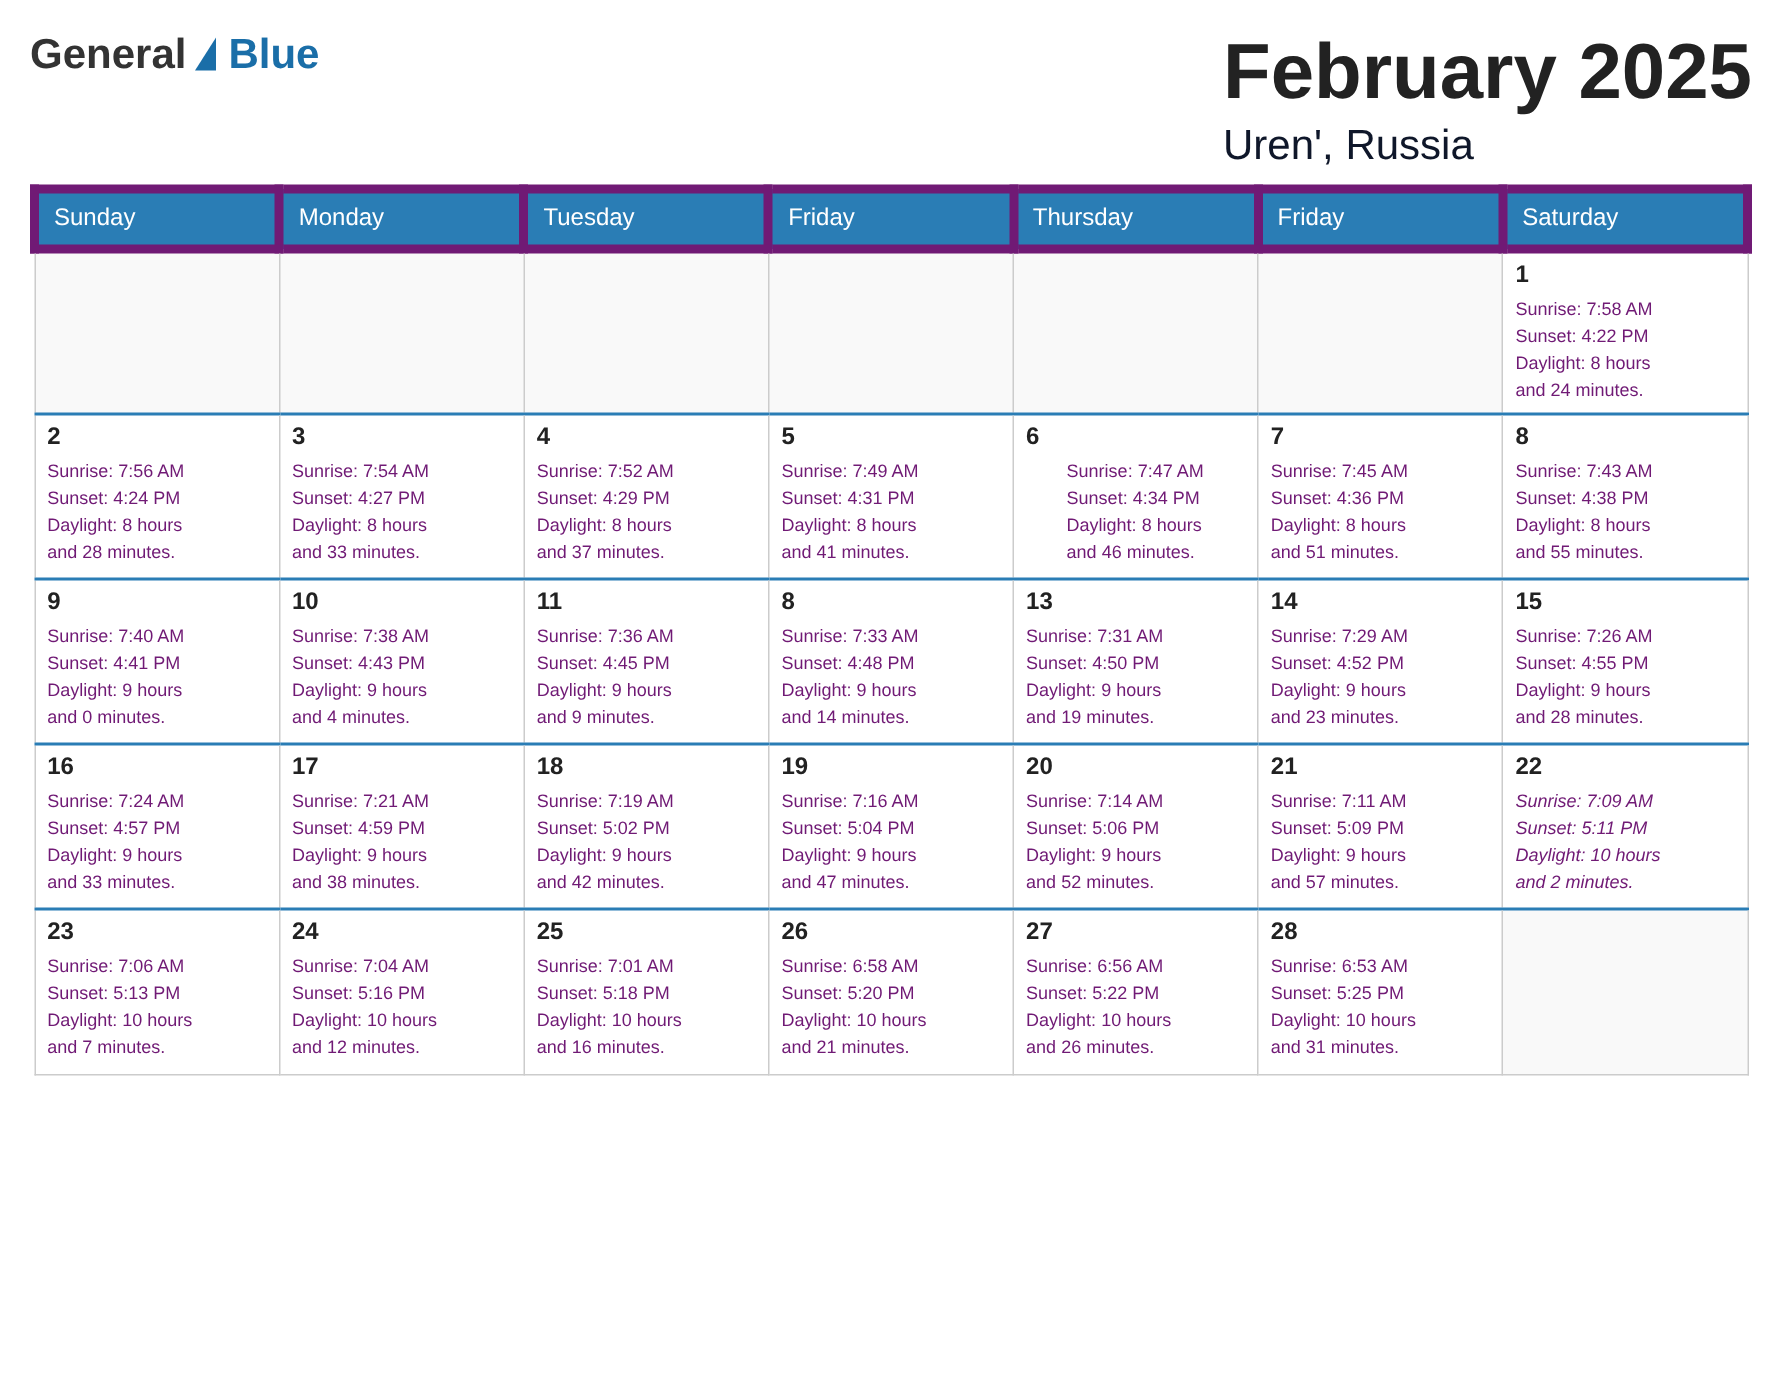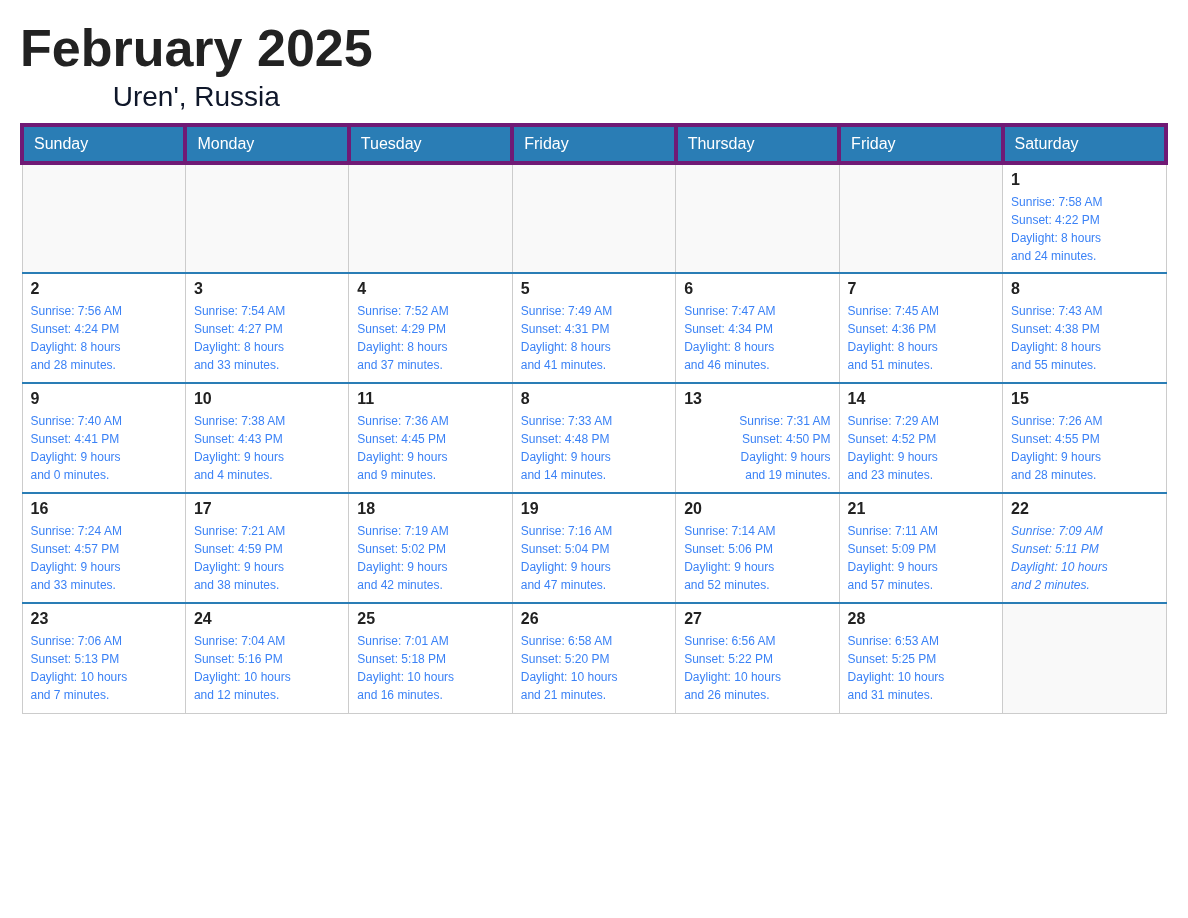--- a/index.html
+++ b/index.html
@@ -35,21 +35,21 @@
       display: inline-block;
       margin-left: 2px;
       vertical-align: middle;
     }
     .logo-blue {
       font-size: 28px;
       font-weight: bold;
       color: #1a6ea8;
     }
     .title-block {
-      text-align: center;
+      text-align: left;
     }
     .calendar-title {
       font-size: 52px;
       font-weight: bold;
       color: #222;
       line-height: 1.1;
     }
     .location {
       font-size: 28px;
       color: #0f172a;
@@ -84,34 +84,40 @@
     }
     .day-number {
       font-size: 16px;
       font-weight: bold;
       color: #222;
       display: block;
       margin-bottom: 4px;
     }
     .day-info {
       font-size: 12px;
-      color: #3b82f6;
+      color: #701a75;
       line-height: 1.5;
     }
     .calendar tr td {
       border-top: 2px solid #2a7db5;
     }
     .calendar thead tr th {
-      border: 4px solid #701a75;
+      border: 6px solid #701a75;
     }
   </style>
 </head>
 <body>
 
 <div class="header">
+  <div class="logo">
+    <span class="logo-text-general">General</span>
+    <span class="logo-triangle"></span>
+    <br>
+    <span class="logo-blue">Blue</span>
+  </div>
   <div class="title-block">
     <div class="calendar-title">February 2025</div>
     <div class="location">Uren', Russia</div>
   </div>
 </div>
 
 <table class="calendar">
   <thead>
     <tr>
     <th>Sunday</th>
@@ -163,21 +169,21 @@
         </td>
         <td>
           <span class="day-number">5</span>
           <div class="day-info" style="white-space: pre-line;">Sunrise: 7:49 AM
 Sunset: 4:31 PM
 Daylight: 8 hours
 and 41 minutes.</div>
         </td>
         <td>
           <span class="day-number">6</span>
-          <div class="day-info" style="white-space: pre-line;">Sunrise: 7:47 AM
+          <div class="day-info" style="white-space: pre-line; margin-left: 27px;">Sunrise: 7:47 AM
 Sunset: 4:34 PM
 Daylight: 8 hours
 and 46 minutes.</div>
         </td>
         <td>
           <span class="day-number">7</span>
           <div class="day-info" style="white-space: pre-line;">Sunrise: 7:45 AM
 Sunset: 4:36 PM
 Daylight: 8 hours
 and 51 minutes.</div>
@@ -214,21 +220,21 @@
         </td>
         <td>
           <span class="day-number">8</span>
           <div class="day-info" style="white-space: pre-line;">Sunrise: 7:33 AM
 Sunset: 4:48 PM
 Daylight: 9 hours
 and 14 minutes.</div>
         </td>
         <td>
           <span class="day-number">13</span>
-          <div class="day-info" style="white-space: pre-line; text-align: right;">Sunrise: 7:31 AM
+          <div class="day-info" style="white-space: pre-line;">Sunrise: 7:31 AM
 Sunset: 4:50 PM
 Daylight: 9 hours
 and 19 minutes.</div>
         </td>
         <td>
           <span class="day-number">14</span>
           <div class="day-info" style="white-space: pre-line;">Sunrise: 7:29 AM
 Sunset: 4:52 PM
 Daylight: 9 hours
 and 23 minutes.</div>

